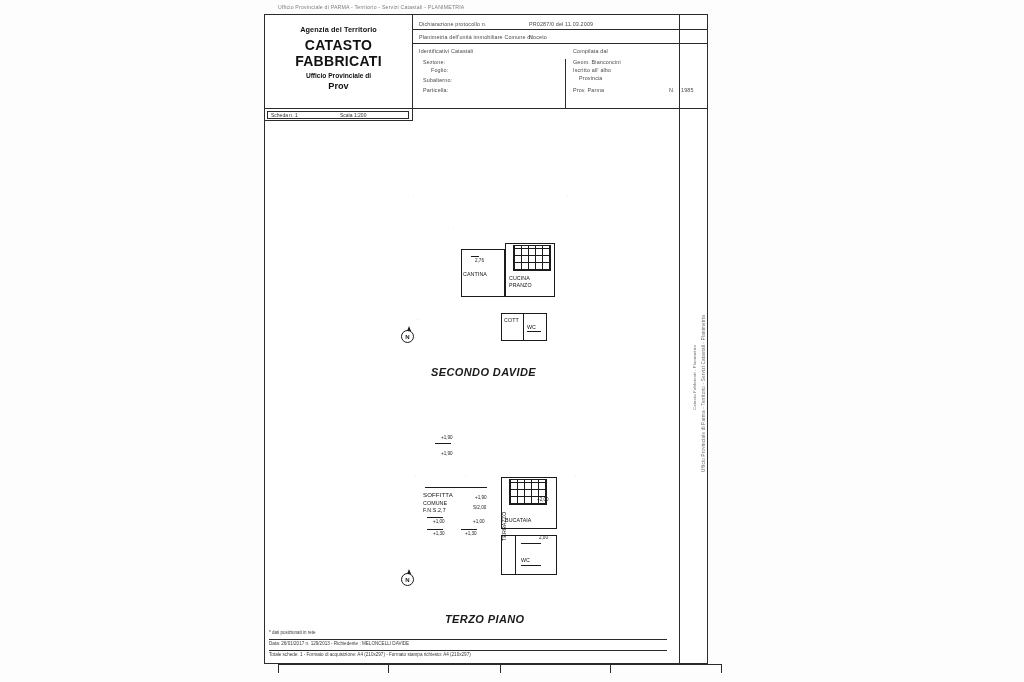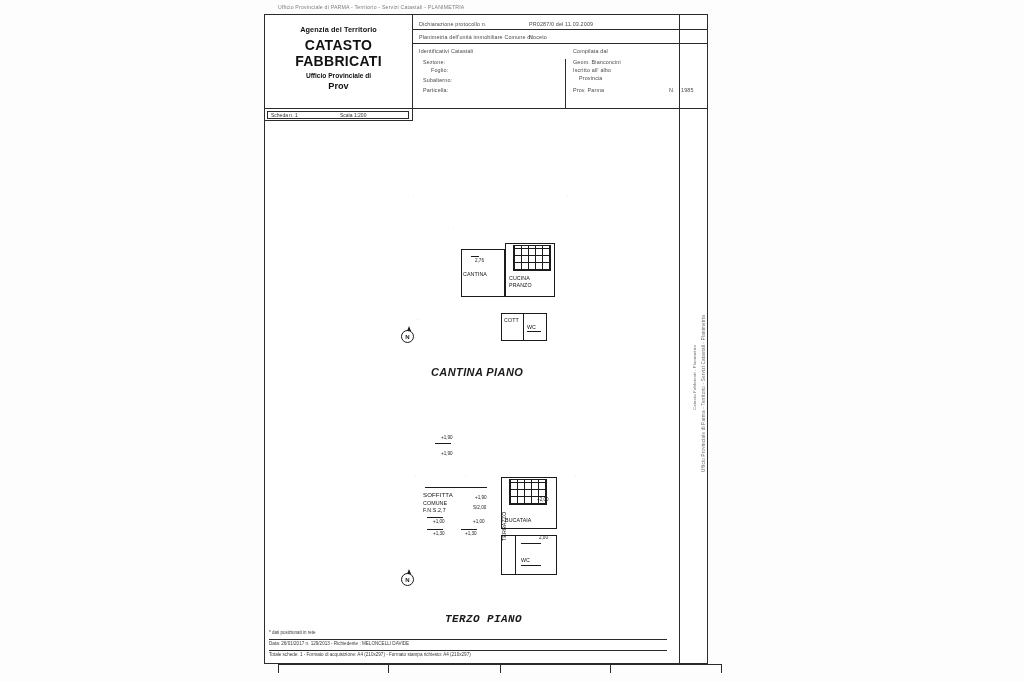--- a/index.html
+++ b/index.html
@@ -351,21 +351,21 @@
 
         <div class="tick" style="left:148px; top:72px;">·</div>
         <div class="tick" style="left:302px; top:72px;">·</div>
         <div class="tick" style="left:152px; top:196px;">·</div>
         <div class="tick" style="left:188px; top:104px;">·</div>
 
         <div class="north" style="left:136px; top:209px;">
           <div class="arrow"></div>N
         </div>
 
-        <div class="floor-title" style="left:166px; top:245px;">CANTINA PIANO</div>
+        <div class="floor-title" style="left:166px; top:245px;">SECONDO DAVIDE</div>
       </div>
 
       <div>
 
         <div class="dim" style="left:176px; top:314px;">+1,90</div>
         <div class="ln h" style="left:170px; top:322px; width:16px;"></div>
         <div class="dim" style="left:176px; top:330px;">+1,90</div>
 
         <div class="ln h" style="left:160px; top:366px; width:62px;"></div>
         <div class="rm-label big" style="left:158px; top:370px;">SOFFITTA</div>
@@ -397,21 +397,21 @@
         <div class="dim" style="left:274px; top:414px;">2,00</div>
 
         <div class="tick" style="left:200px; top:352px;">·</div>
         <div class="tick" style="left:150px; top:352px;">·</div>
         <div class="tick" style="left:310px; top:352px;">·</div>
 
         <div class="north" style="left:136px; top:452px;">
           <div class="arrow"></div>N
         </div>
 
-        <div class="floor-title" style="left:180px; top:492px;font-family:Liberation Mono, monospace;">TERZO PIANO</div>
+        <div class="floor-title" style="left:180px; top:492px;">TERZO PIANO</div>
       </div>
 
     </div>
 
     <div class="footnotes">
       <div class="f1">* dati posizionati in rete</div>
       <div class="sep"></div>
       <div>Data: 26/01/2017   n. 129/2013 - Richiedente  : MELONCELLI  DAVIDE</div>
       <div class="sep"></div>
       <div>Totale schede: 1 - Formato di acquisizione: A4 (210x297) - Formato stampa richiesto: A4 (210x297)</div>

